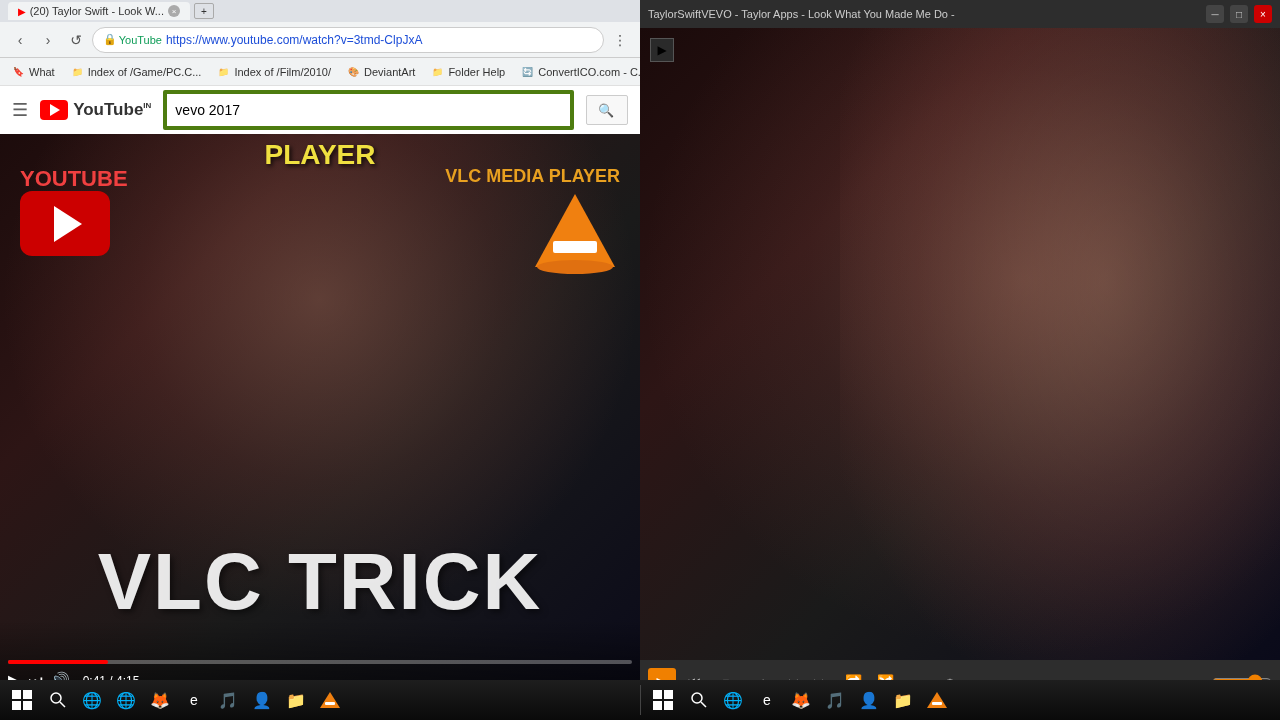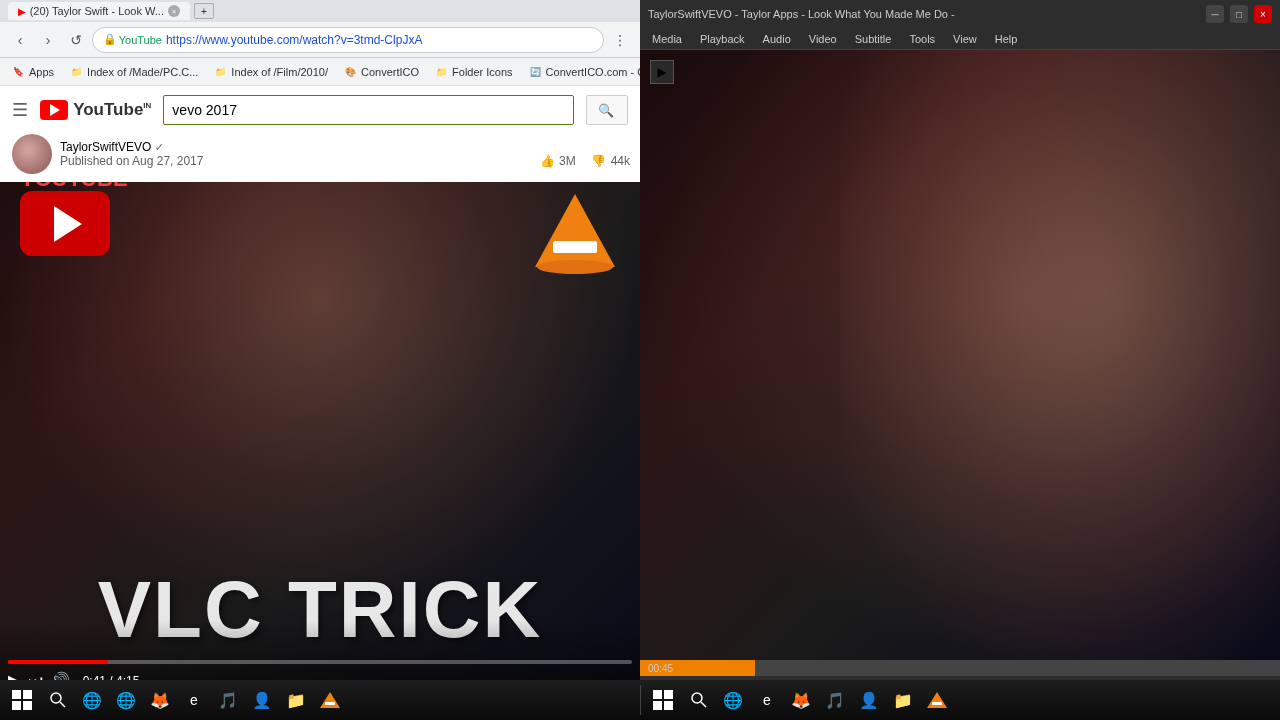--- a/index.html
+++ b/index.html
@@ -153,22 +153,22 @@
 
     .youtube-logo-icon {
       width: 28px; height: 20px;
       background: #f00;
       border-radius: 4px;
       display: flex; align-items: center; justify-content: center;
     }
 
     .yt-search-bar {
       flex: 1;
-      height: 30px;
-      border: 1px solid #4d7c0f;
+      height: 40px;
+      border: 4px solid #4d7c0f;
       border-radius: 2px;
       padding: 0 8px;
       font-size: 14px;
     }
 
     
     .video-container {
       position: absolute;
       top: 0; left: 0; right: 0; bottom: 0;
       background: #1a1a2e;
@@ -252,21 +252,21 @@
     .vlc-cone {
       position: absolute;
       top: 100px;
       right: 20px;
       width: 80px; height: 80px;
       display: flex; align-items: center; justify-content: center;
     }
 
     .vlc-trick-text {
       position: absolute;
-      bottom: 64px;
+      bottom: 92px;
       left: 0; right: 0;
       text-align: center;
       font-size: 80px;
       font-weight: 900;
       color: rgba(255,255,255,0.9);
       font-family: 'Arial Black', Arial, sans-serif;
       text-shadow: 3px 3px 6px rgba(0,0,0,0.5);
       letter-spacing: 2px;
     }
 
@@ -562,37 +562,37 @@
         🔒 <span>YouTube</span>
       </span>
       <span class="url-text">https://www.youtube.com/watch?v=3tmd-ClpJxA</span>
     </div>
     <button class="nav-btn">⋮</button>
   </div>
 
   <div class="bookmarks-bar">
     <span class="bookmark-item">
       <span class="bookmark-favicon">🔖</span>
-      <span>Apps</span>
+      <span>What</span>
     </span>
     <span class="bookmark-item">
       <span class="bookmark-favicon">📁</span>
-      <span>Index of /Made/PC.C...</span>
+      <span>Index of /Game/PC.C...</span>
     </span>
     <span class="bookmark-item">
       <span class="bookmark-favicon">📁</span>
       <span>Index of /Film/2010/</span>
     </span>
     <span class="bookmark-item">
       <span class="bookmark-favicon">🎨</span>
-      <span>ConvertICO</span>
+      <span>DeviantArt</span>
     </span>
     <span class="bookmark-item">
       <span class="bookmark-favicon">📁</span>
-      <span>Folder Icons</span>
+      <span>Folder Help</span>
     </span>
     <span class="bookmark-item">
       <span class="bookmark-favicon">🔄</span>
       <span>ConvertICO.com - C...</span>
     </span>
   </div>
 
   <div class="youtube-page">
 
     <div class="youtube-header">
@@ -647,84 +647,49 @@
           <span class="yt-time">
             <span>0:41</span> / <span>4:15</span>
           </span>
         </div>
       </div>
     </div>
 
     <div class="video-info" style="position:relative;background:#fff;padding:8px 12px;height:auto;bottom:auto;">
       <div class="video-title">Taylor Swift - Look What You Made Me Do</div>
       <div class="video-views">107,070,655 views</div>
-      <div class="video-channel">
-        <div class="channel-avatar" style="background: radial-gradient(circle at 40% 40%, #d4a8a0, #8a5555); overflow:hidden;">
-        </div>
-        <div class="channel-info">
-          <div class="channel-name">
-            <span>TaylorSwiftVEVO</span>
-            <span style="color:#666;font-size:11px;"> ✓</span>
-          </div>
-          <div class="published">Published on Aug 27, 2017</div>
-        </div>
-        <div class="video-actions">
-          <div class="like-btn">
-            <span>👍</span>
-            <span>3M</span>
-          </div>
-          <div class="dislike-btn">
-            <span>👎</span>
-            <span>44k</span>
-          </div>
-        </div>
-      </div>
     </div>
   </div>
 </div>
 
 <div class="vlc-window">
 
   <div class="vlc-titlebar">
     <span>TaylorSwiftVEVO - Taylor Apps - Look What You Made Me Do -</span>
     <div style="margin-left:auto;display:flex;gap:6px;">
       <button style="background:#444;border:none;color:#ccc;width:18px;height:18px;border-radius:3px;cursor:pointer;font-size:10px;">─</button>
       <button style="background:#444;border:none;color:#ccc;width:18px;height:18px;border-radius:3px;cursor:pointer;font-size:10px;">□</button>
       <button style="background:#c00;border:none;color:#fff;width:18px;height:18px;border-radius:3px;cursor:pointer;font-size:10px;">×</button>
     </div>
   </div>
 
-  <div class="vlc-menubar">
-    <span class="vlc-menu-item">Media</span>
-    <span class="vlc-menu-item">Playback</span>
-    <span class="vlc-menu-item">Audio</span>
-    <span class="vlc-menu-item">Video</span>
-    <span class="vlc-menu-item">Subtitle</span>
-    <span class="vlc-menu-item">Tools</span>
-    <span class="vlc-menu-item">View</span>
-    <span class="vlc-menu-item">Help</span>
-  </div>
 
   <div class="vlc-video">
     <div class="vlc-video-bg"></div>
     <div class="vlc-face"></div>
 
     <div class="vlc-watermark">
       <span style="font-size:12px;">▶</span>
     </div>
 
     <div style="position:absolute;top:0;left:200px;right:0;bottom:0;background:radial-gradient(ellipse at 60% 40%, rgba(180,120,100,0.4) 0%, rgba(150,80,70,0.2) 50%, transparent 80%);"></div>
   </div>
 
   <div class="vlc-controls-bar">
 
-    <div class="vlc-progress">
-      <div class="vlc-progress-fill"></div>
-      <span class="vlc-time-label">00:45</span>
-    </div>
 
     <div class="vlc-buttons-row">
       <button class="vlc-play-btn">▶</button>
       <button class="vlc-ctrl-btn">⏮</button>
       <button class="vlc-ctrl-btn">⏹</button>
       <button class="vlc-ctrl-btn">⏭</button>
       <button class="vlc-ctrl-btn" style="font-size:10px;">◀◀</button>
       <button class="vlc-ctrl-btn" style="font-size:10px;">▶▶</button>
       <button class="vlc-ctrl-btn">🔁</button>
       <button class="vlc-ctrl-btn">🔀</button>

